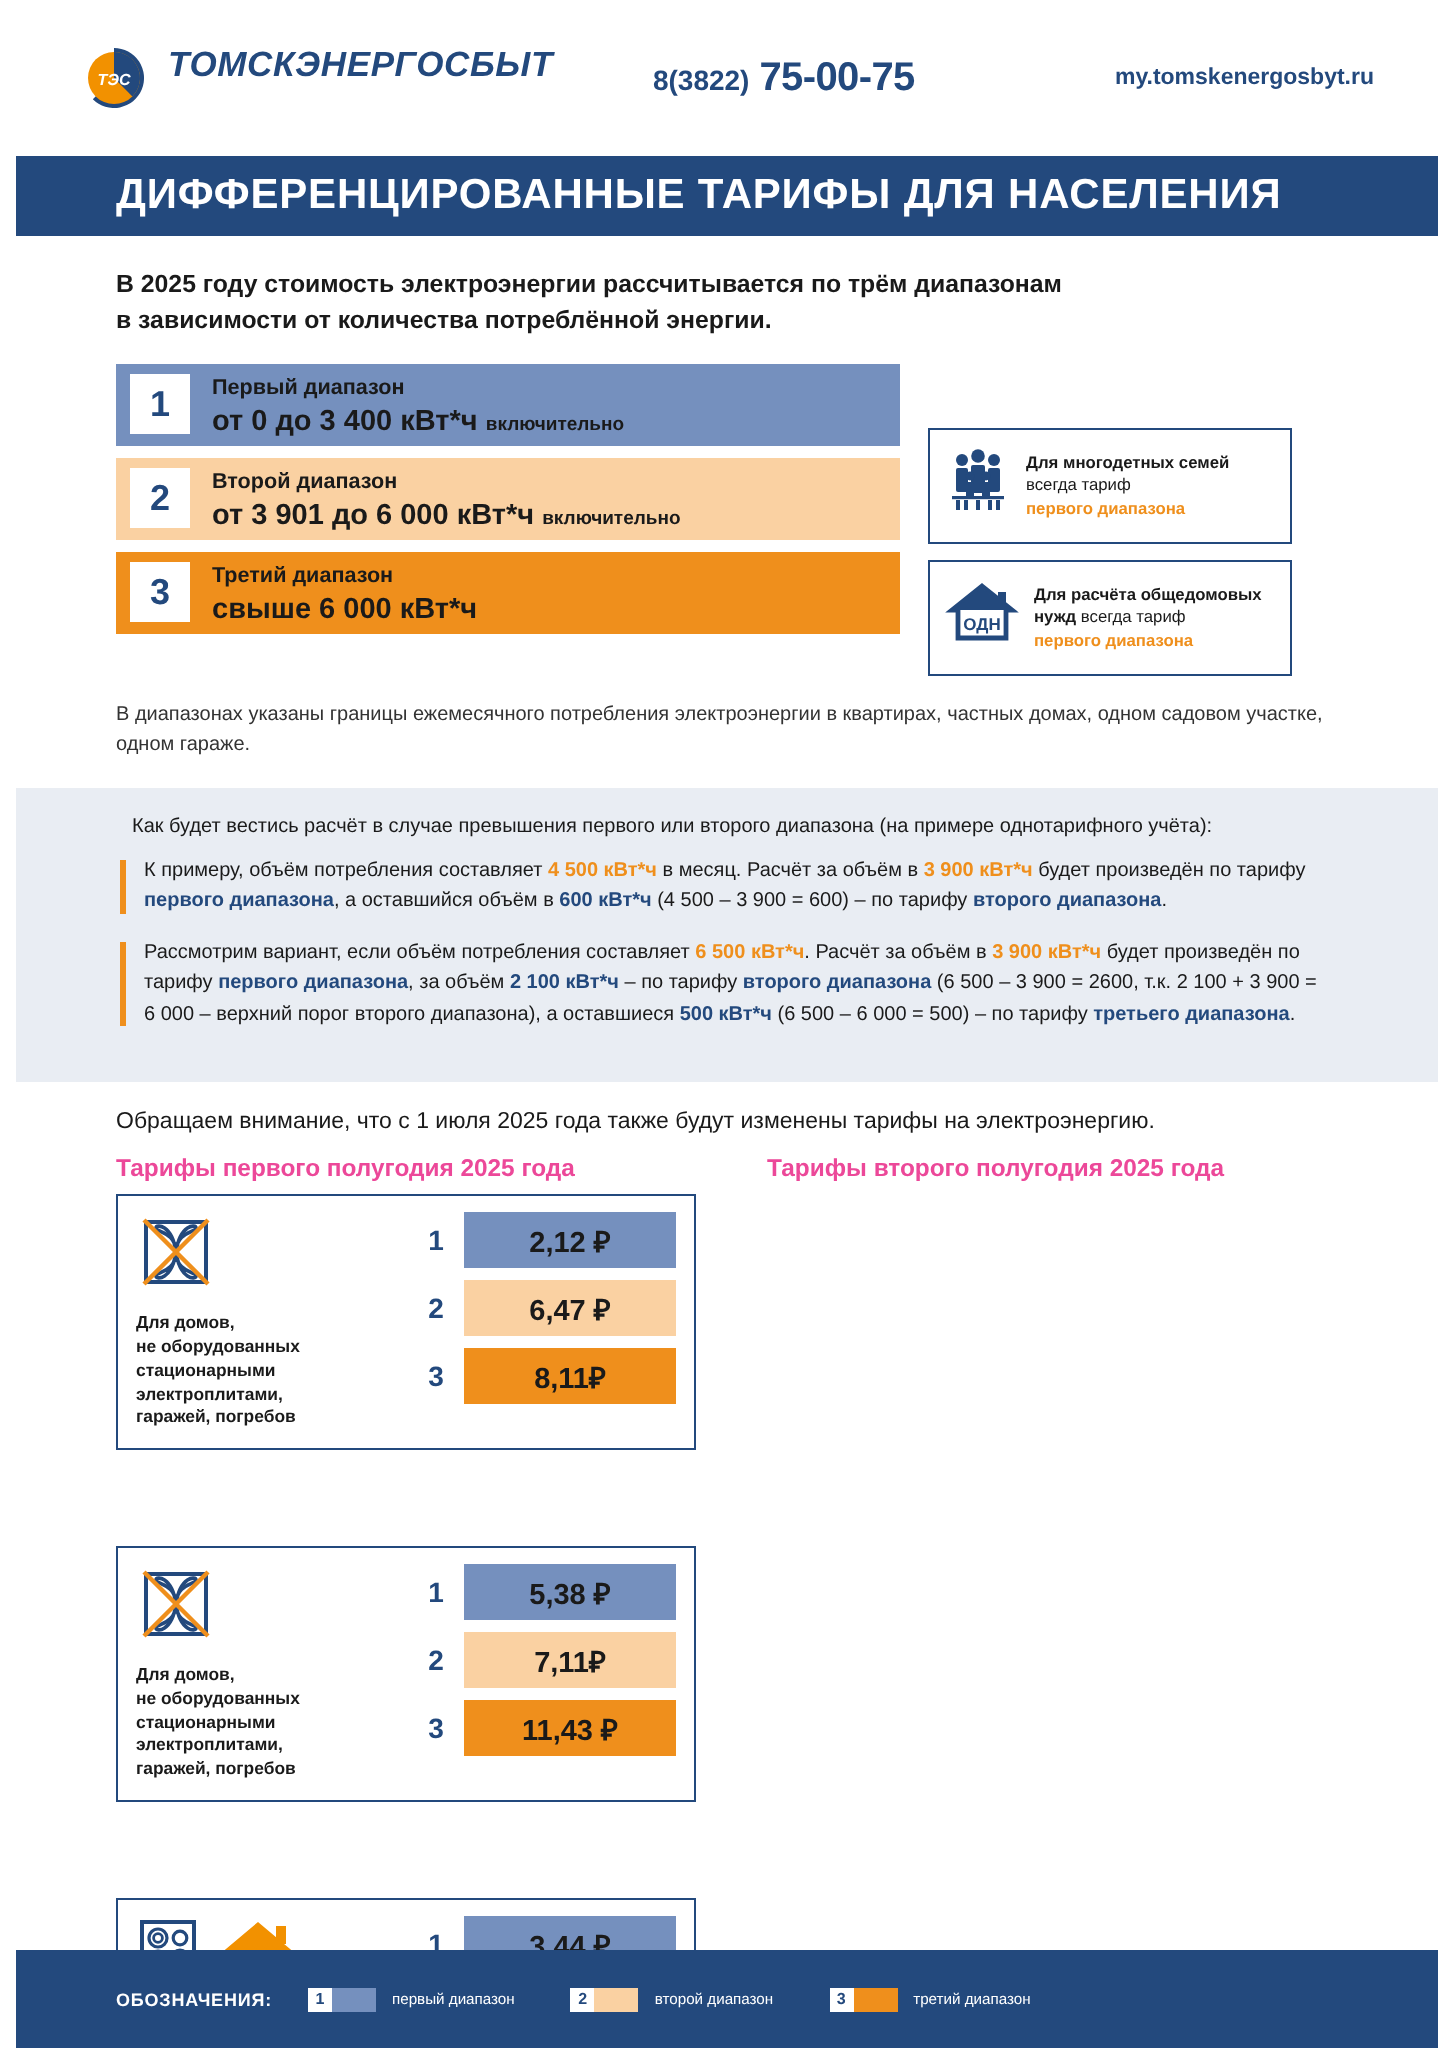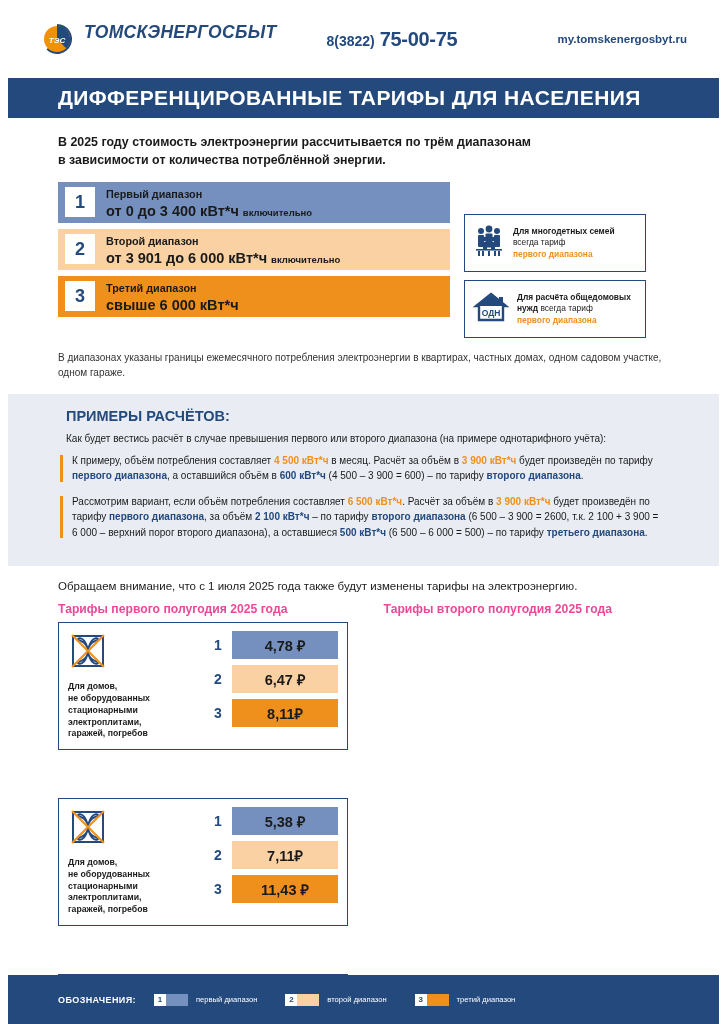--- a/index.html
+++ b/index.html
@@ -295,21 +295,20 @@
           <b>Для расчёта общедомовых нужд</b><span> всегда тариф </span><br>
           <span class="or">первого диапазона</span>
         </span>
       </div>
     </div>
   </div>
 
   <div class="subnote">В диапазонах указаны границы ежемесячного потребления электроэнергии в квартирах, частных домах, одном садовом участке, одном гараже.</div>
 
   <div class="examples">
-    <h2>ПРИМЕРЫ РАСЧЁТОВ:</h2>
     <div class="ex-lead">Как будет вестись расчёт в случае превышения первого или второго диапазона (на примере однотарифного учёта):</div>
 
     <div class="ex-item">
       <span>К примеру, объём потребления составляет </span><span class="o">4 500 кВт*ч</span><span> в месяц. Расчёт за объём в </span><span class="o">3 900 кВт*ч</span><span> будет произведён по тарифу </span><span class="b">первого диапазона</span><span>, а оставшийся объём в </span><span class="b">600 кВт*ч</span><span> (4 500 – 3 900 = 600) – по тарифу </span><span class="b">второго диапазона</span><span>.</span>
     </div>
 
     <div class="ex-item">
       <span>Рассмотрим вариант, если объём потребления составляет </span><span class="o">6 500 кВт*ч</span><span>. Расчёт за объём в </span><span class="o">3 900 кВт*ч</span><span> будет произведён по тарифу </span><span class="b">первого диапазона</span><span>, за объём </span><span class="b">2 100 кВт*ч</span><span> – по тарифу </span><span class="b">второго диапазона</span><span> (6 500 – 3 900 = 2600, т.к. 2 100 + 3 900 = 6 000 – верхний порог второго диапазона), а оставшиеся </span><span class="b">500 кВт*ч</span><span> (6 500 – 6 000 = 500) – по тарифу </span><span class="b">третьего диапазона</span><span>.</span>
     </div>
   </div>
@@ -338,21 +337,21 @@
         </div>
         <div class="cap" style="white-space:pre-line">Для домов,
 не оборудованных
 стационарными
 электроплитами,
 гаражей, погребов</div>
       </div>
       <div class="rows">
         <div class="trow t1">
           <span class="n">1</span>
-          <span class="p">4,78 ₽</span>
+          <span class="p">2,12 ₽</span>
         </div>
         <div class="trow t2">
           <span class="n">2</span>
           <span class="p">6,47 ₽</span>
         </div>
         <div class="trow t3">
           <span class="n">3</span>
           <span class="p">8,11₽</span>
         </div>
       </div>

